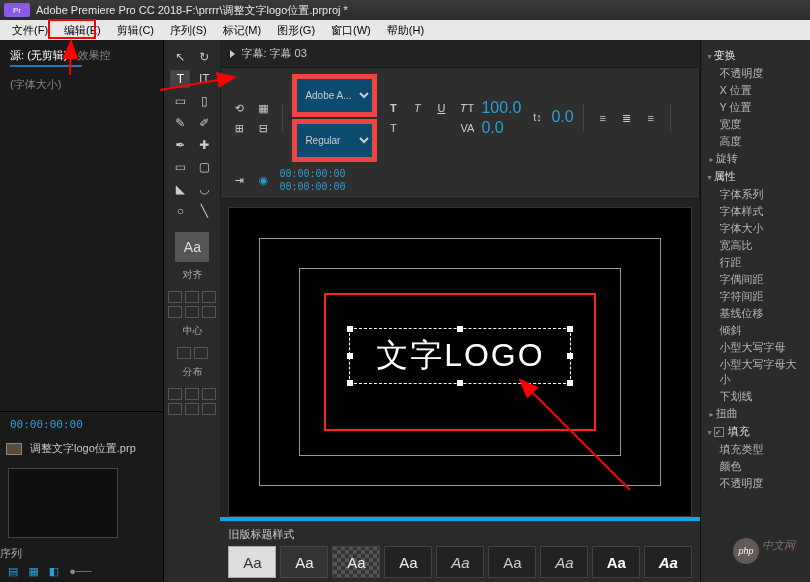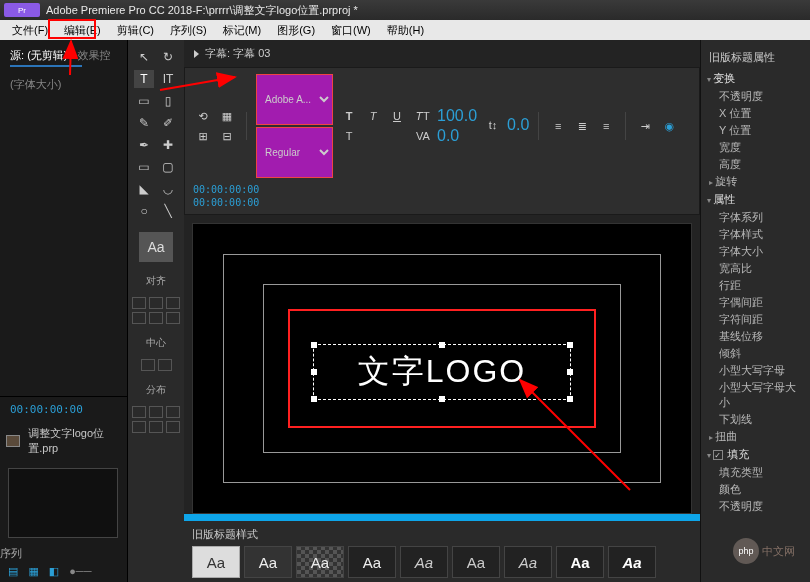--- a/index.html
+++ b/index.html
@@ -1,74 +1,74 @@
 <!DOCTYPE html>
 <html><head>
 <meta charset="utf-8">
 <style>
 * { margin: 0; padding: 0; box-sizing: border-box; font-family: "Microsoft YaHei", sans-serif; font-size: 11px; }
 body { background: #232323; color: #c8c8c8; width: 810px; height: 582px; overflow: hidden; position: relative; }
 .titlebar { background: linear-gradient(#3a3a3a,#2a2a2a); height: 20px; display: flex; align-items: center; padding: 0 4px; color: #e8e8e8; }
-.titlebar .pr-icon { width: 36px; height: 14px; background: #8a5ae6; color: #fff; font-size: 8px; display: flex; align-items: center; justify-content: center; margin-right: 6px; border-radius: 2px; }
+.titlebar .pr-icon { width: 26px; height: 14px; background: #8a5ae6; color: #fff; font-size: 8px; display: flex; align-items: center; justify-content: center; margin-right: 6px; border-radius: 2px; }
 .menubar { background: #e8e8e8; color: #000; height: 20px; display: flex; align-items: center; padding: 0 4px; position: relative; }
 .menubar .mi { padding: 2px 8px; cursor: pointer; }
 .highlight-box { position: absolute; border: 2px solid #ff0000; pointer-events: none; }
 .main { display: flex; height: 542px; }
-.left-col { width: 128px; background: #1a1a1a; border-right: 1px solid #000; display: flex; flex-direction: column; }
+.left-col { width: 165px; background: #1a1a1a; border-right: 1px solid #000; display: flex; flex-direction: column; }
 .panel-tabs { display: flex; gap: 10px; padding: 8px 10px; color: #888; font-size: 11px; }
 .panel-tabs .active { color: #fff; }
 .panel-body { padding: 6px 10px; color: #888; font-size: 11px; flex: 1; }
 .tc1 { color: #888; padding: 4px 0; }
 .lower-left { border-top: 1px solid #000; }
 .timecode { color: #2b9fd6; font-family: monospace; padding: 6px 10px; font-size: 11px; }
 .row { display: flex; gap: 8px; align-items: center; padding: 4px 6px; }
 .proj-icon { width: 16px; height: 12px; background: #5a4a3a; border: 1px solid #888; }
 .thumb { width: 110px; height: 70px; background: #101010; border: 1px solid #444; margin: 8px; }
 .left-bottom-icons { display: flex; gap: 10px; padding: 4px 8px; color: #2b9fd6; }
 .center-col { flex: 1; display: flex; }
 .tools { width: 56px; background: #2a2a2a; padding: 8px 4px; display: flex; flex-direction: column; gap: 6px; align-items: center; }
 .tool-grid { display: grid; grid-template-columns: 20px 20px; gap: 4px; }
 .tool { width: 20px; height: 18px; display: flex; align-items: center; justify-content: center; color: #ccc; font-size: 12px; cursor: pointer; }
 .tool.active { background: #444; color: #fff; }
 .aa-box { width: 34px; height: 30px; background: #555; color: #ddd; display:flex; align-items:center; justify-content:center; font-size:14px; margin-top:6px;}
-.section-label { color: #aaa; font-size: 10px; margin-top: 6px; }
+.section-label { color: #aaa; font-size: 10px; margin-top: 0; }
 .align-grid { display: grid; grid-template-columns: repeat(3,14px); gap: 3px; margin-top:3px;}
 .align-grid .a { width: 14px; height: 12px; border: 1px solid #555; }
 .title-area { flex: 1; background: #232323; display: flex; flex-direction: column; }
 .title-tab { padding: 6px 10px; color: #ccc; font-size: 11px; display:flex; align-items:center; gap:6px;}
 .tri { width: 0; height: 0; border-left: 5px solid #ccc; border-top: 4px solid transparent; border-bottom: 4px solid transparent; }
 .title-toolbar { background: #2e2e2e; padding: 6px 8px; display: flex; align-items: center; gap: 6px; flex-wrap: wrap; border: 1px solid #1a1a1a; }
 .tb-btn { width: 20px; height: 18px; display: flex; align-items: center; justify-content: center; color: #ccc; border: 1px solid transparent; cursor: pointer; font-size: 11px; }
-.tb-sel { background: #a21caf; color: #ccc; padding: 18px 4px; border: 1px solid #ef4444; font-size: 10px; }
+.tb-sel { background: #0c4a6e; color: #ccc; padding: 10px 4px; border: 5px solid #ef4444; font-size: 10px; }
 .tb-num { color: #2b9fd6; font-size: 16px; }
 .tb-time { color: #2b9fd6; font-family: monospace; font-size: 10px; }
 .tb-divider { width: 1px; height: 28px; background: #444; margin: 0 3px; }
 .tb-group { display: flex; flex-direction: column; gap: 2px; }
 .tb-row { display: flex; align-items: center; gap: 4px; }
 .canvas-wrap { flex: 1; background: #000; position: relative; margin: 8px 8px 0 8px; border: 1px solid #333; }
 .safe-outer { position: absolute; left: 30px; top: 30px; right: 30px; bottom: 30px; border: 1px solid #999; }
 .safe-inner { position: absolute; left: 70px; top: 60px; right: 70px; bottom: 60px; border: 1px solid #999; }
 .title-box { position: absolute; left: 95px; top: 85px; right: 95px; bottom: 85px; border: 2px solid #ff2020; }
 .sel-box { position: absolute; left: 120px; top: 120px; right: 120px; height: 56px; border: 1px dashed #fff; display: flex; align-items: center; justify-content: center; }
 .logo-text { color: #fff; font-size: 32px; font-family: "SimHei", sans-serif; letter-spacing: 2px; }
 .handle { width: 6px; height: 6px; background: #fff; position: absolute; }
-.styles-strip { background: #2a2a2a; padding: 4px 8px; border-top: 7px solid #0ea5e9; }
+.styles-strip { background: #2a2a2a; padding: 4px 8px; border-top: 4px solid #0ea5e9; }
 .styles-label { color: #ccc; font-size: 11px; padding: 2px 0 4px 0; }
 .styles-row { display: flex; gap: 4px; }
 .style-sw { width: 48px; height: 32px; background: #222; border: 1px solid #444; display: flex; align-items: center; justify-content: center; font-size: 15px; }
 .right-col { width: 110px; background: #2a2a2a; border-left: 1px solid #111; padding: 6px 6px; overflow: hidden; }
 .right-title { color: #ccc; font-size: 11px; padding: 4px 2px; }
 .prop-group { color: #aaa; font-size: 11px; }
 .prop-h { color: #e0e0e0; padding: 2px 0; cursor: pointer; }
 .prop-h::before { content: "▾ "; color: #888; font-size: 8px; }
 .prop-i { padding: 1px 0 1px 12px; font-size: 11px; color: #b8b8b8; }
 .prop-i.sub::before { content: "▸ "; color: #888; font-size: 8px; margin-left:-10px;}
 .checkbox { display: inline-block; width: 10px; height: 10px; border: 1px solid #888; margin-right: 4px; vertical-align: middle; }
 .checkbox.ck::after { content: "✓"; color: #ccc; font-size: 8px; position: relative; top:-3px;}
-.watermark { position: absolute; right: 15px; bottom: 18px; color: rgba(220,180,160,.5); font-size: 12px; display:flex; align-items:center; gap:3px;}
+.watermark { position: absolute; right: 15px; bottom: 18px; color: rgba(220,180,160,.5); font-size: 12px; display:flex; align-items:flex-start; gap:3px;font-style:italic;}
 .wm-circle{ width:26px;height:26px;border-radius:50%;background:rgba(180,160,150,.4);display:flex;align-items:center;justify-content:center;color:#fff;font-size:9px;}
 svg.arrow-svg { position:absolute; top:0; left:0; pointer-events:none; }
 </style>
 </head>
 <body>
 
 <div class="titlebar">
   <div class="pr-icon">Pr</div>
   <span>Adobe Premiere Pro CC 2018</span>
   <span> - </span>
@@ -260,21 +260,20 @@
             <div class="style-sw" style=";background:#222;color:#ccc">Aa</div>
             <div class="style-sw" style=";background:#222;color:#ccc;font-style:italic">Aa</div>
             <div class="style-sw" style=";background:#222;color:#fff;font-weight:bold">Aa</div>
             <div class="style-sw" style=";background:#222;color:#fff;font-weight:bold;font-style:italic">Aa</div>
           </div>
       </div>
     </div>
   </div>
 
   <div class="right-col">
-    <div class="right-title">旧版标题属性</div>
     <div class="prop-group">
       <div class="prop-h">变换</div>
       <div id="transform-items">
           <div class="prop-i">不透明度</div>
           <div class="prop-i">X 位置</div>
           <div class="prop-i">Y 位置</div>
           <div class="prop-i">宽度</div>
           <div class="prop-i">高度</div>
         </div>
       <div class="prop-i sub">旋转</div>

